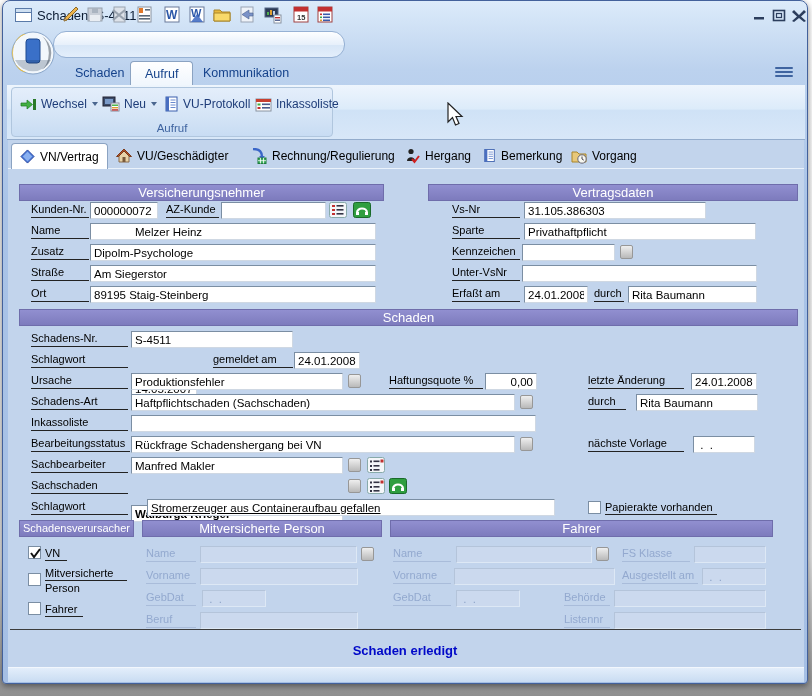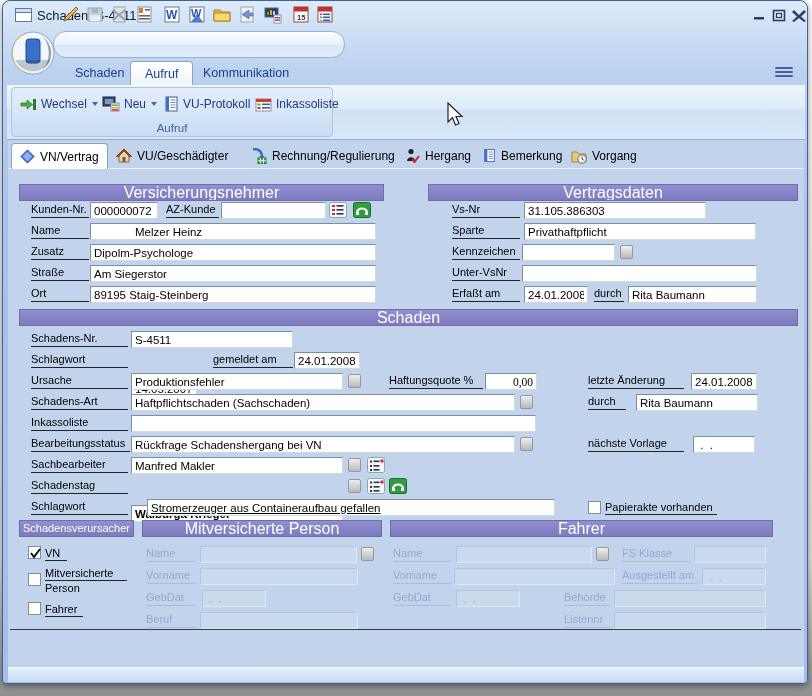--- a/index.html
+++ b/index.html
@@ -16,21 +16,21 @@
   
   .lbl { position:absolute; font-size:11px; line-height:13px; height:15px; color:#000; border-bottom:1px solid #222; white-space:nowrap; overflow:visible; }
   .dis-lbl { color:#93a9cf; border-bottom-color:#a9bcda; }
   .inp { position:absolute; height:17px; font-size:11.5px; font-family:"Liberation Sans","DejaVu Sans",sans-serif; color:#000;
     border:1px solid; border-color:#7b8ea3 #cfd8e3 #cfd8e3 #7b8ea3; background:#fff; padding:0 3px; }
   .inp.right { text-align:right; }
   .inp.dis { background:#cbd9ee; border-color:#b4c4da #dde8f5 #dde8f5 #b4c4da; color:#8fa5c8; }
   .mbtn { position:absolute; width:13px; height:14px; background:linear-gradient(180deg,#efefef,#b9b9b9); border:1px solid #979797; border-radius:2px; }
   .ibtn { position:absolute; width:18px; height:16px; }
   .hdr { position:absolute; height:17px; background:linear-gradient(180deg,#918fd0 0%,#7d7bbd 100%); border:1px solid #6f6dab;
-    color:#fff; font-size:16px; text-align:center; line-height:15px; white-space:nowrap; overflow:hidden; }
+    color:#fff; font-size:13px; text-align:center; line-height:15px; white-space:nowrap; overflow:hidden; }
   .cb { position:absolute; width:13px; height:13px; background:#fff; border:1px solid #7b8ea3; }
   .cb svg { display:none; position:absolute; left:0; top:0; }
   .cb.checked svg { display:block; }
   .cb-lbl { position:absolute; font-size:11px; line-height:13px; color:#000; border-bottom:1px solid #222; white-space:nowrap; }
   
   .rtab { position:absolute; top:60px; height:24px; font-size:12.5px; color:#15428b; text-align:center; line-height:24px; padding:0 14px; }
   .rtab.active { background:linear-gradient(180deg,#ffffff,#f0f6fd); border:1px solid #8ba3c2; border-bottom:none; border-radius:4px 4px 0 0; }
   .ribbon-body { position:absolute; left:4px; top:84px; width:798px; height:55px;
     background:linear-gradient(180deg,#eef5fd 0%,#dcebfa 45%,#cfe2f6 46%,#d8e7f8 100%); border-bottom:1px solid #93accc; }
   .rgroup { position:absolute; left:4px; top:2px; width:322px; height:50px; border:1px solid #b0c6de; border-radius:4px;
@@ -306,21 +306,21 @@
 
   <span class="lbl" style="left:28px;top:352px;width:97px">Schlagwort</span>
   <input class="inp" style="left: 128px; top: 351px; width: 66px; margin-top: 28px;" value="14.05.2007">
   <span class="lbl" style="left:210px;top:352px;width:80px">gemeldet am</span>
   <input class="inp" style="left: 291px; top: 351px; width: 66px;" value="24.01.2008">
 
   <span class="lbl" style="left:28px;top:373px;width:97px">Ursache</span>
   <input class="inp" style="left: 128px; top: 372px; width: 212px;" value="Produktionsfehler">
   <span class="mbtn" style="left:345px;top:373px"></span>
   <span class="lbl" style="left:386px;top:373px;width:94px">Haftungsquote %</span>
-  <input class="inp right" style="left: 482px; top: 372px; width: 52px; font-family: Liberation Serif, serif;" value="0,00">
+  <input class="inp right" style="left: 482px; top: 372px; width: 52px;" value="0,00">
   <span class="lbl" style="left:585px;top:373px;width:96px">letzte Änderung</span>
   <input class="inp" style="left: 688px; top: 372px; width: 66px;" value="24.01.2008">
 
   <span class="lbl" style="left:28px;top:394px;width:97px">Schadens-Art</span>
   <input class="inp" style="left: 128px; top: 393px; width: 384px;" value="Haftpflichtschaden (Sachschaden)">
   <span class="mbtn" style="left:517px;top:394px"></span>
   <span class="lbl" style="left:585px;top:394px;width:38px">durch</span>
   <input class="inp" style="left: 633px; top: 393px; width: 122px;" value="Rita Baumann">
 
   <span class="lbl" style="left:28px;top:415px;width:97px">Inkassoliste</span>
@@ -339,21 +339,21 @@
       <rect x="0.5" y="0.5" width="17" height="15" rx="2" fill="#f4f6f9" stroke="#8aa"></rect>
       <rect x="3" y="3.5" width="2" height="2" fill="#334"></rect>
       <rect x="6.5" y="3.5" width="6" height="1.6" fill="#334"></rect>
       <rect x="13.5" y="2.5" width="3" height="3" fill="#c03030"></rect>
       <rect x="3" y="8" width="2" height="2" fill="#334"></rect>
       <rect x="6.5" y="8" width="6" height="1.6" fill="#334"></rect>
       <rect x="3" y="12" width="2" height="2" fill="#334"></rect>
       <rect x="6.5" y="12" width="6" height="1.6" fill="#334"></rect>
     </svg>
 
-  <span class="lbl" style="left:28px;top:478px;width:97px">Schadenstag</span>
+  <span class="lbl" style="left:28px;top:478px;width:97px">Sachschaden</span>
   <input class="inp" style="left: 128px; top: 504px; width: 212px; font-weight: bold;" value="Walburga Krieger">
   <span class="mbtn" style="left:345px;top:478px"></span>
   <svg class="ibtn" style="left:364px;top:477px" viewBox="0 0 18 16">
       <rect x="0.5" y="0.5" width="17" height="15" rx="2" fill="#f4f6f9" stroke="#8aa"></rect>
       <rect x="3" y="3.5" width="2" height="2" fill="#334"></rect>
       <rect x="6.5" y="3.5" width="6" height="1.6" fill="#334"></rect>
       <rect x="13.5" y="2.5" width="3" height="3" fill="#c03030"></rect>
       <rect x="3" y="8" width="2" height="2" fill="#334"></rect>
       <rect x="6.5" y="8" width="6" height="1.6" fill="#334"></rect>
       <rect x="3" y="12" width="2" height="2" fill="#334"></rect>
@@ -410,19 +410,20 @@
 
   <span class="lbl dis-lbl" style="left:390px;top:590px;width:58px">GebDat</span>
   <input class="inp dis" style="left: 453px; top: 589px; width: 64px;" disabled="" value=" .  . ">
   <span class="lbl dis-lbl" style="left:561px;top:590px;width:46px">Behörde</span>
   <input class="inp dis" style="left: 611px; top: 589px; width: 152px;" disabled="" value="">
 
   <span class="lbl dis-lbl" style="left:561px;top:612px;width:46px">Listennr</span>
   <input class="inp dis" style="left: 611px; top: 611px; width: 152px;" disabled="" value="">
 
   <div class="sep-line"></div>
+  <div class="status-text">Schaden erledigt</div>
   <div class="statusbar"></div>
 
   <svg style="position:absolute;left:444px;top:101px;width:19px;height:27px;z-index:9" viewBox="0 0 19 27">
     <path d="M1 1 L1 20 L5.5 15.5 L8.5 23 L12 21.5 L9 14.5 L15 14.5 Z" fill="#fff" stroke="#222" stroke-width="1.2"></path>
   </svg>
 
 </div>
 
 </body></html>

